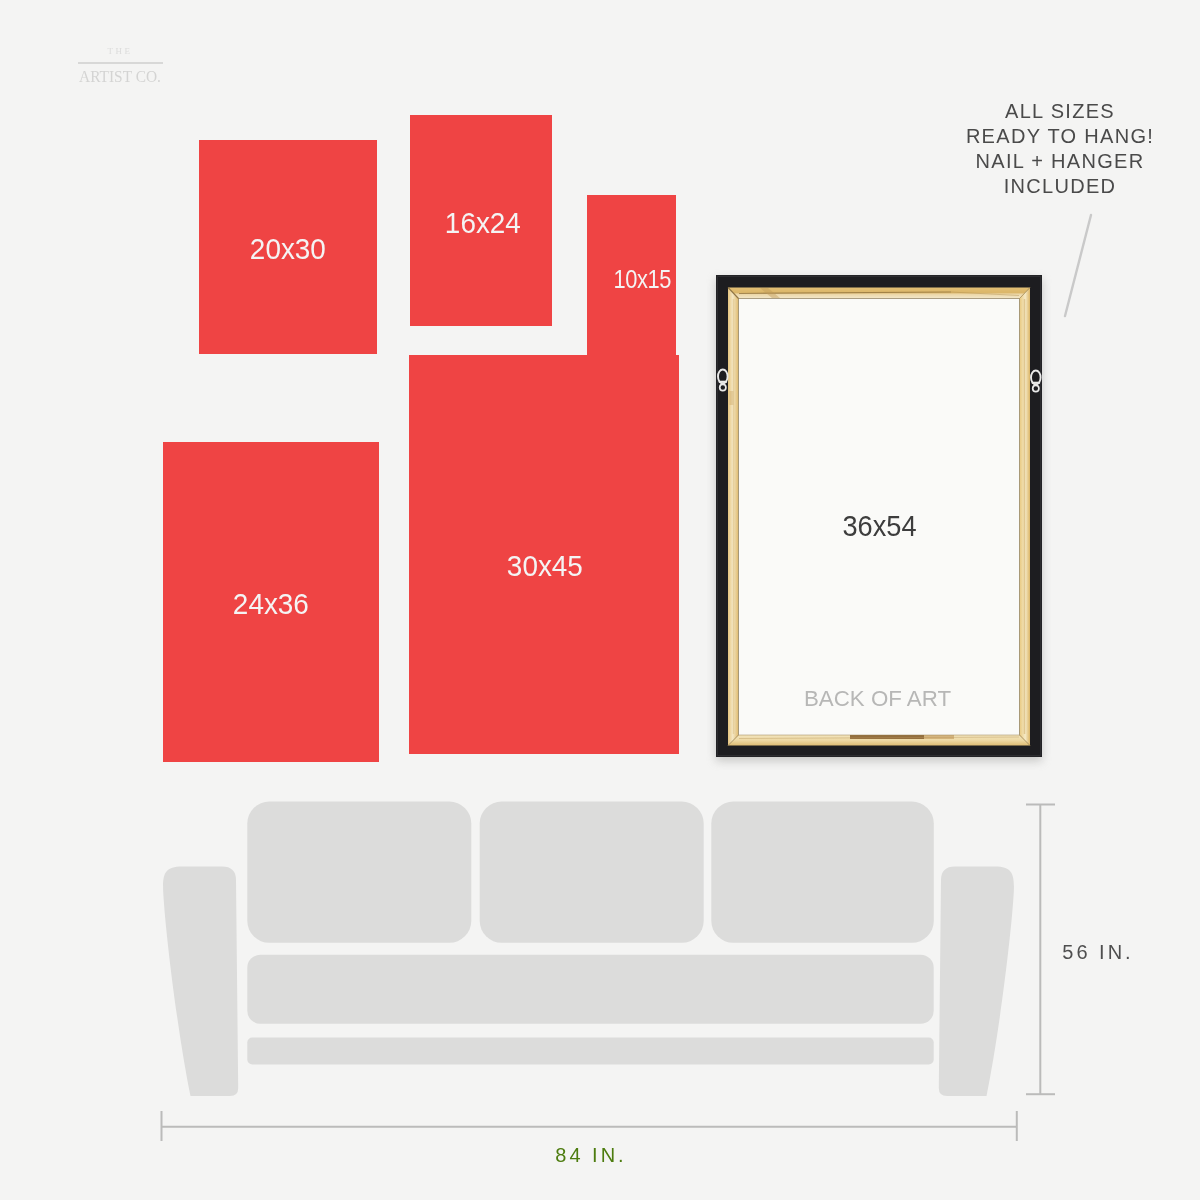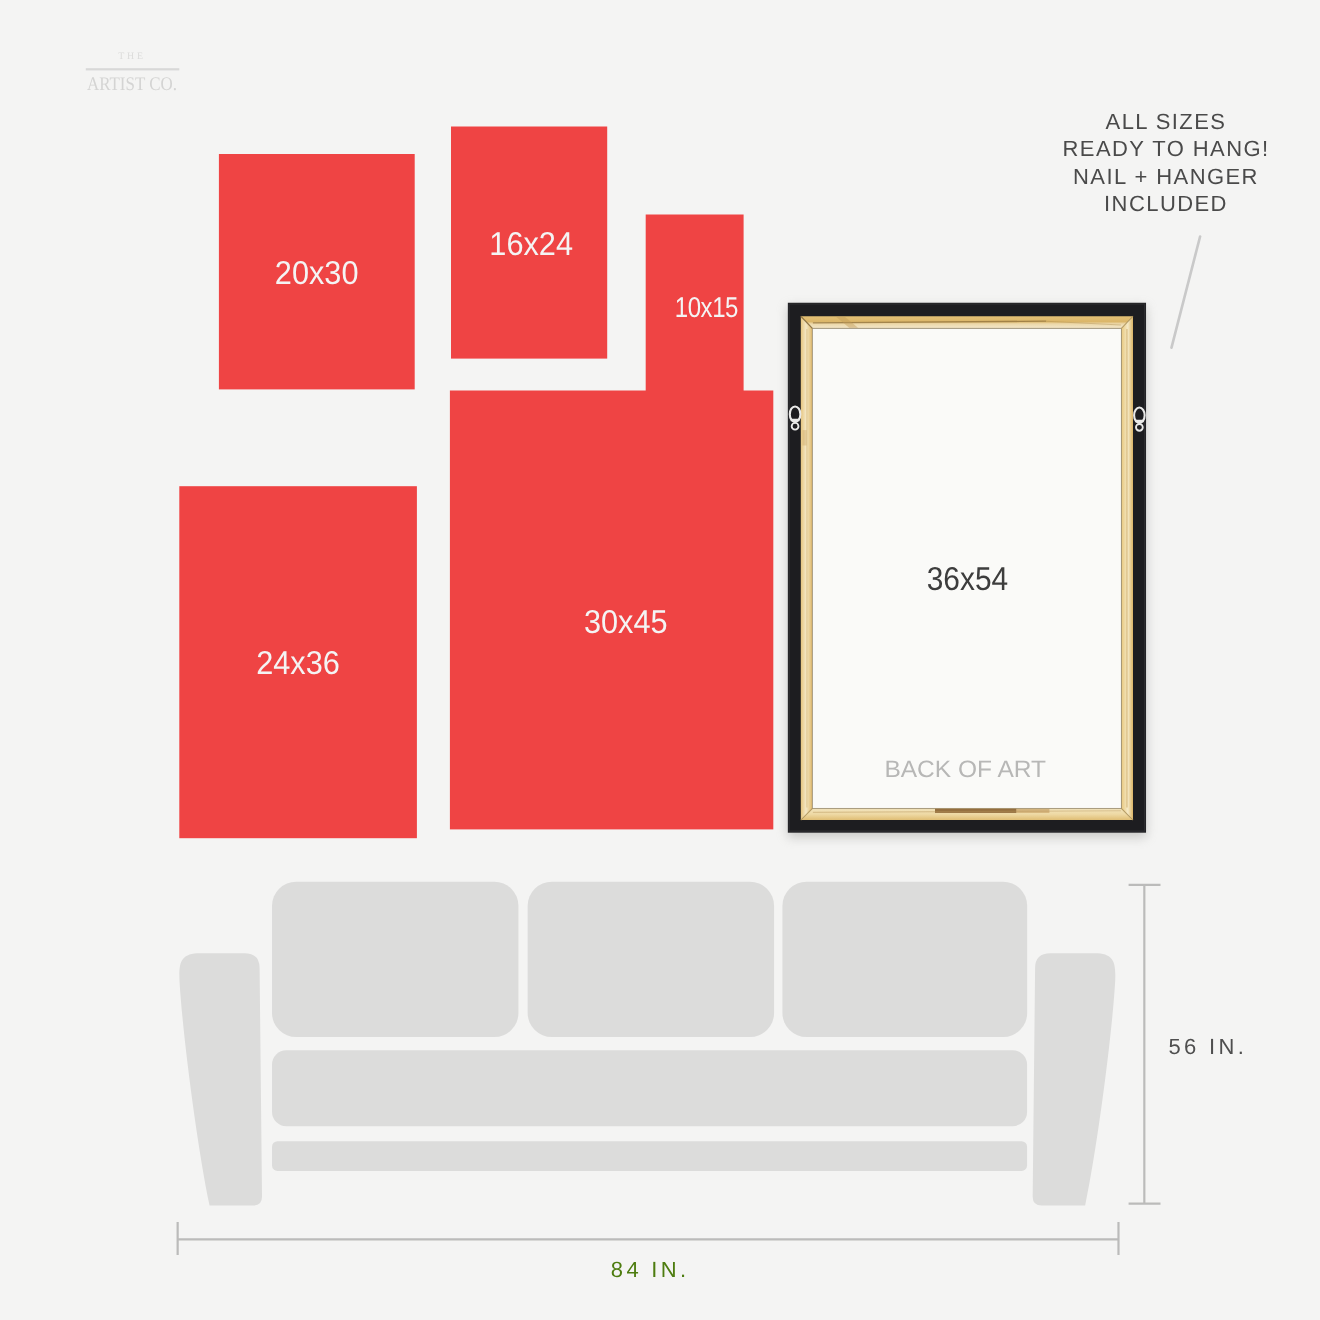--- a/index.html
+++ b/index.html
@@ -39,21 +39,21 @@
 <div class="box" style="left:587px;top:195px;width:89px;height:164px;justify-content:flex-end;">
 
   <span class="sizelabel" style="font-size:26px;letter-spacing:-0.5px;transform:scaleX(0.84);position:relative;top:2px;">10x15</span>
 </div>
 
 <div class="box" style="left:163px;top:442px;width:216px;height:320px;">
 
   <span class="sizelabel" style="position:relative;top:2px;">24x36</span>
 </div>
 
-<div class="box" style="left:409px;top:355px;width:270px;height:399px;padding-left:24px;">
+<div class="box" style="left:409px;top:355px;width:270px;height:399px;">
 
   <span class="sizelabel" style="position:relative;top:11px;left:1px;">30x45</span>
 </div>
 
 <svg class="abs" style="left:716px;top:275px;filter:drop-shadow(0 4px 5px rgba(125,125,123,0.38));" width="326" height="483" viewBox="0 0 326 483">
   <defs>
     <linearGradient id="woodTop" x1="0" y1="0" x2="0" y2="1">
       <stop offset="0" stop-color="#e3c075"></stop>
         <stop offset="0.45" stop-color="#dbb669"></stop>
         <stop offset="0.62" stop-color="#ecd7a8"></stop>

